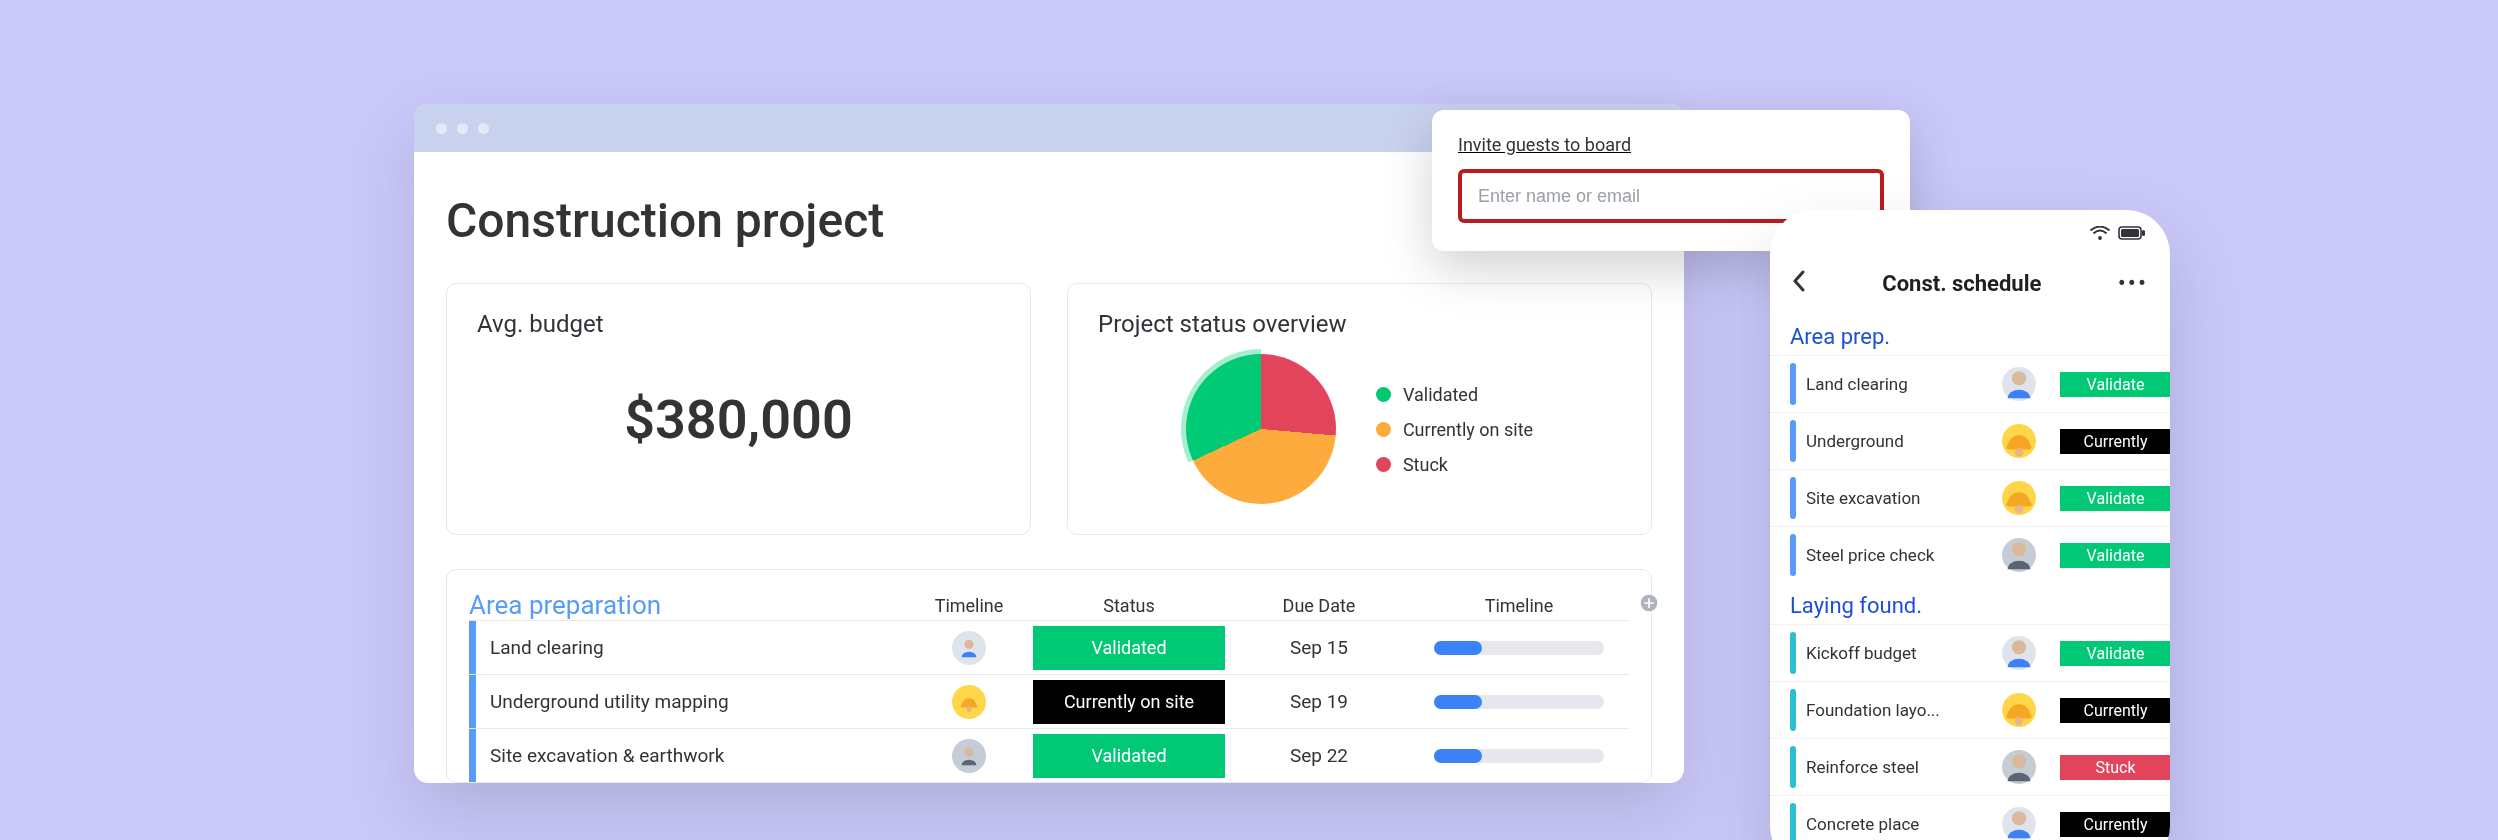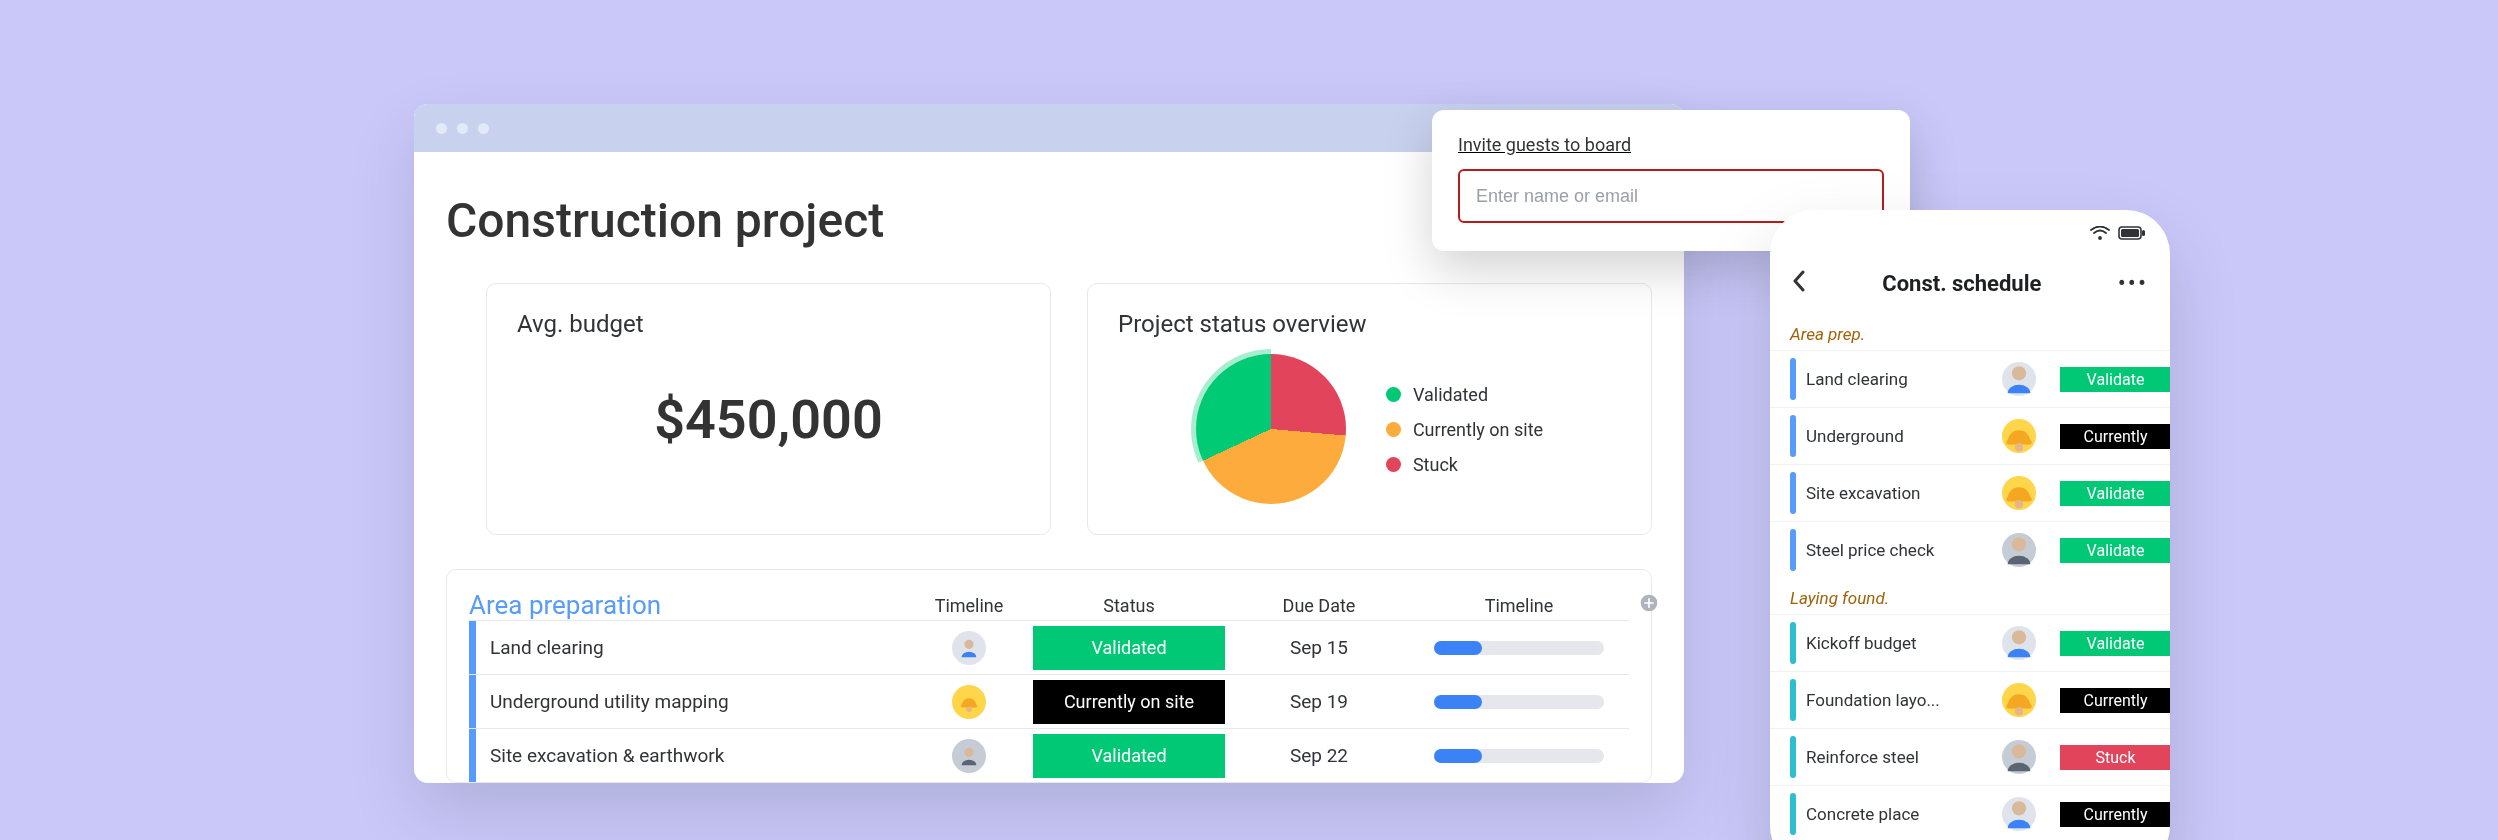--- a/index.html
+++ b/index.html
@@ -37,21 +37,21 @@
     gap: 10px;
   }
   .traffic-dot { width: 11px; height: 11px; border-radius: 50%; background: #e4e9f7; }
   .window-body { padding: 40px 32px 0 32px; }
   .page-title {
     font-size: 48px;
     font-weight: 500;
     color: #333;
     margin-bottom: 34px;
   }
-  .cards-row { display: flex; gap: 36px; margin-bottom: 34px; margin-left: 40px; }
+  .cards-row { display: flex; gap: 36px; margin-bottom: 34px; }
   .card {
     background: #fff;
     border: 1px solid #e8e8ea;
     border-radius: 10px;
     padding: 26px 30px 30px 30px;
     flex: 1;
     min-height: 240px;
   }
   .card-title { font-size: 24px; color: #323338; font-weight: 400; }
   .big-number {
@@ -139,21 +139,21 @@
     top: 110px;
     width: 478px;
     background: #fff;
     border-radius: 12px;
     box-shadow: 0 18px 50px rgba(0,0,0,0.18);
     padding: 24px 26px 28px 26px;
     text-decoration: underline;
   }
   .invite-label { font-size: 18px; color: #323338; margin-bottom: 14px; }
   .invite-input {
-    width: 100%; height: 54px; border: 2px solid #b91c1c; border-radius: 6px;
+    width: 100%; height: 54px; border: 4px solid #b91c1c; border-radius: 6px;
     padding: 0 16px; font-size: 18px; color: #7b7f88;
     background: #fff;
   }
   .invite-input::placeholder { color: #9aa0a8; }
 
   
   .phone {
     position: absolute;
     left: 1770px;
     top: 210px;
@@ -175,21 +175,21 @@
   }
   .wifi-icon, .battery-icon { display: inline-block; }
   .phone-header {
     display: flex; align-items: center; justify-content: space-between;
     padding: 18px 22px 16px 22px;
   }
   .phone-back { font-size: 26px; color: #323338; }
   .phone-title { font-size: 22px; font-weight: 700; color: #1f2023; flex: 1; text-align: center; }
   .phone-more { font-size: 24px; color: #323338; letter-spacing: 2px; }
   .phone-group-label {
-    color: #a16207; font-size: 17px; padding: 10px 20px 6px 20px; font-style: italic;
+    color: #1d4ed8; font-size: 22px; padding: 10px 20px 6px 20px;
   }
   .phone-row {
     display: grid; grid-template-columns: 6px 1fr 48px 110px;
     align-items: center; gap: 10px;
     padding: 7px 0 7px 20px;
     border-top: 1px solid #f0f1f4;
   }
   .phone-row .stripe { width: 6px; height: 42px; border-radius: 3px; }
   .stripe-blue { background: #579bfc; }
   .stripe-teal { background: #2bbfd0; }
@@ -214,21 +214,21 @@
       <span class="traffic-dot"></span>
       <span class="traffic-dot"></span>
       <span class="traffic-dot"></span>
     </div>
     <div class="window-body">
       <h1 class="page-title">Construction project</h1>
 
       <div class="cards-row">
         <div class="card">
           <div class="card-title">Avg. budget</div>
-          <div class="big-number">$450,000</div>
+          <div class="big-number">$380,000</div>
         </div>
         <div class="card">
           <div class="card-title">Project status overview</div>
           <div class="pie-wrap">
             <div class="pie">
               <div class="pie-highlight"></div>
             </div>
             <div class="legend">
               <div class="legend-row">
                 <span class="legend-dot" style="background:var(--c-validated)"></span>

